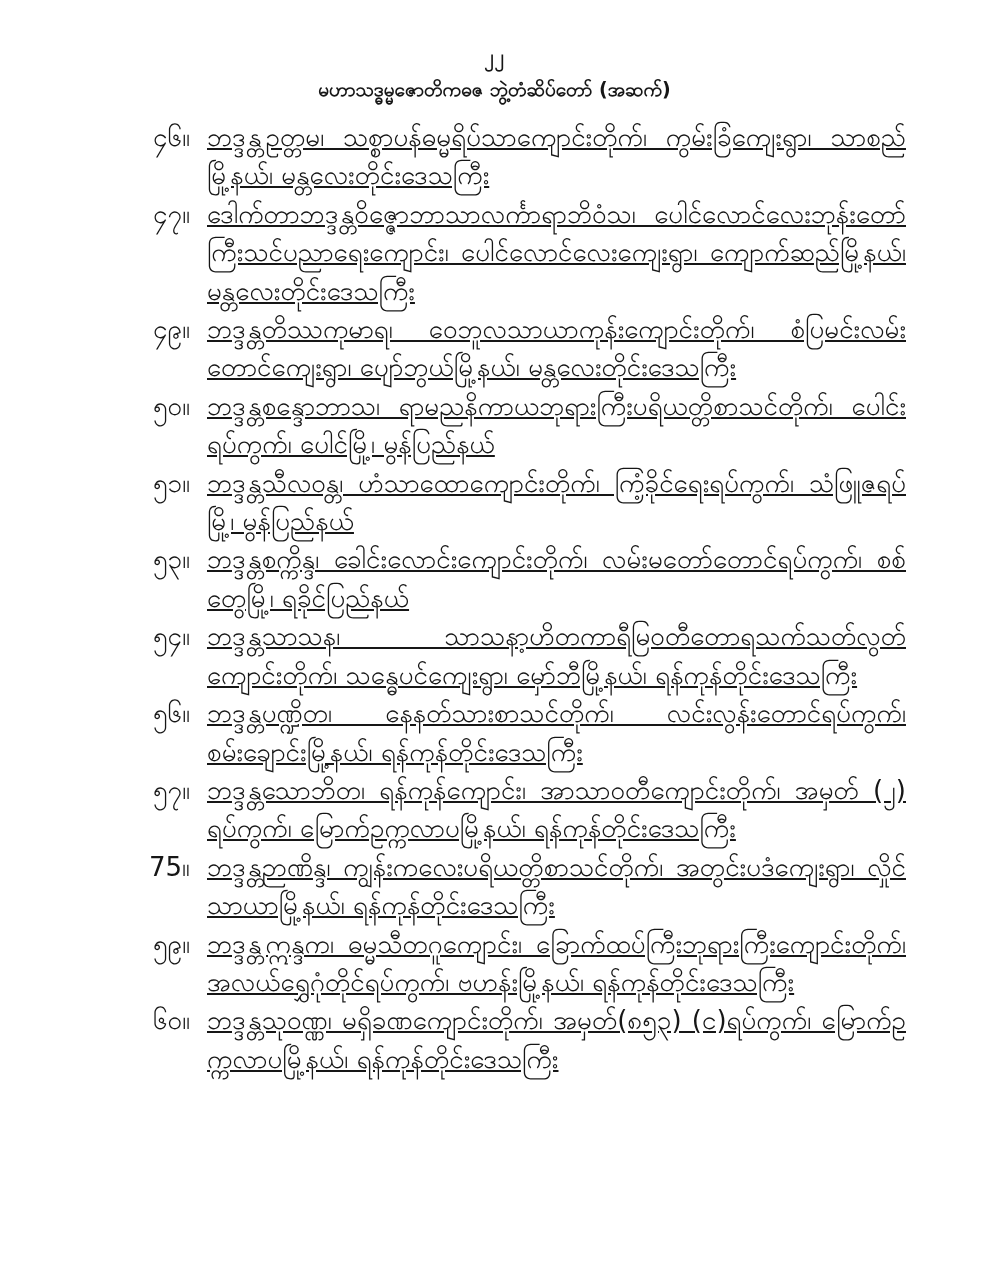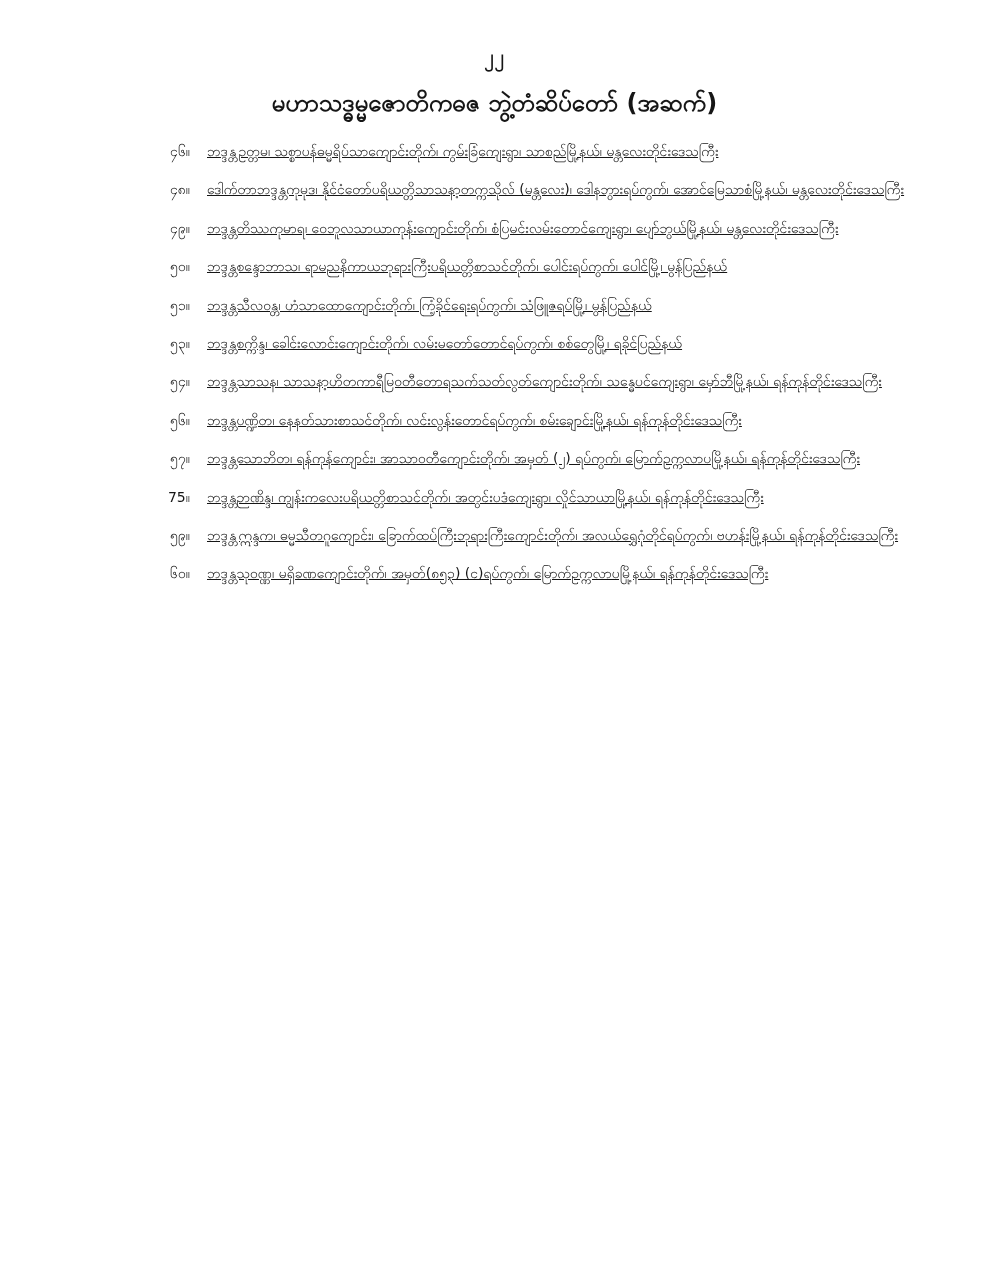--- a/index.html
+++ b/index.html
@@ -23,32 +23,32 @@
   }
   .page-number {
     text-align: center;
     font-size: 19px;
     font-weight: bold;
     letter-spacing: 1px;
     line-height: 24px;
   }
   .doc-title {
     text-align: center;
-    font-size: 24px;
+    font-size: 19px;
     font-weight: bold;
-    margin-top: 20px;
+    margin-top: 6px;
     line-height: 30px;
   }
   .entry-list {
     margin: 14px 83px 0 140px;
   }
   .entry {
     display: flex;
     align-items: flex-start;
-    font-size: 14px;
+    font-size: 26px;
     line-height: 38.4px;
   }
   .entry-no {
     flex: 0 0 50px;
     text-align: right;
     padding-right: 17px;
     white-space: nowrap;
   }
   .entry-text {
     flex: 1;
@@ -64,25 +64,25 @@
   <div class="page-number">၂၂</div>
 
   <div class="doc-title">မဟာသဒ္ဓမ္မဇောတိကဓဇ ဘွဲ့တံဆိပ်တော် (အဆက်)</div>
 
   <div class="entry-list">
   <div class="entry">
     <div class="entry-no">၄၆။</div>
     <div class="entry-text">ဘဒ္ဒန္တဥတ္တမ၊ သစ္စာပန်ဓမ္မရိပ်သာကျောင်းတိုက်၊ ကွမ်းခြံကျေးရွာ၊ သာစည်မြို့နယ်၊ မန္တလေးတိုင်းဒေသကြီး</div>
   </div>
 
+  <div class="entry">
+    <div class="entry-no">၄၇။</div>
+    <div class="entry-text">ဒေါက်တာဘဒ္ဒန္တဝိဇ္ဇောဘာသာလင်္ကာရာဘိဝံသ၊ ပေါင်လောင်လေးဘုန်းတော်ကြီးသင်ပညာရေးကျောင်း၊ ပေါင်လောင်လေးကျေးရွာ၊ ကျောက်ဆည်မြို့နယ်၊ မန္တလေးတိုင်းဒေသကြီး</div>
+  </div>
 
-  <div class="entry">
-    <div class="entry-no">၄၈။</div>
-    <div class="entry-text">ဒေါက်တာဘဒ္ဒန္တကုမုဒ၊ နိုင်ငံတော်ပရိယတ္တိသာသနာ့တက္ကသိုလ် (မန္တလေး)၊ ဒေါနဘွားရပ်ကွက်၊ အောင်မြေသာစံမြို့နယ်၊ မန္တလေးတိုင်းဒေသကြီး</div>
-  </div>
 
   <div class="entry">
     <div class="entry-no">၄၉။</div>
     <div class="entry-text">ဘဒ္ဒန္တတိဿကုမာရ၊ ဝေဘူလသာယာကုန်းကျောင်းတိုက်၊ စံပြမင်းလမ်းတောင်ကျေးရွာ၊ ပျော်ဘွယ်မြို့နယ်၊ မန္တလေးတိုင်းဒေသကြီး</div>
   </div>
 
   <div class="entry">
     <div class="entry-no">၅၀။</div>
     <div class="entry-text">ဘဒ္ဒန္တစန္ဒောဘာသ၊ ရာမညနိကာယဘုရားကြီးပရိယတ္တိစာသင်တိုက်၊ ပေါင်းရပ်ကွက်၊ ပေါင်မြို့၊ မွန်ပြည်နယ်</div>
   </div>

